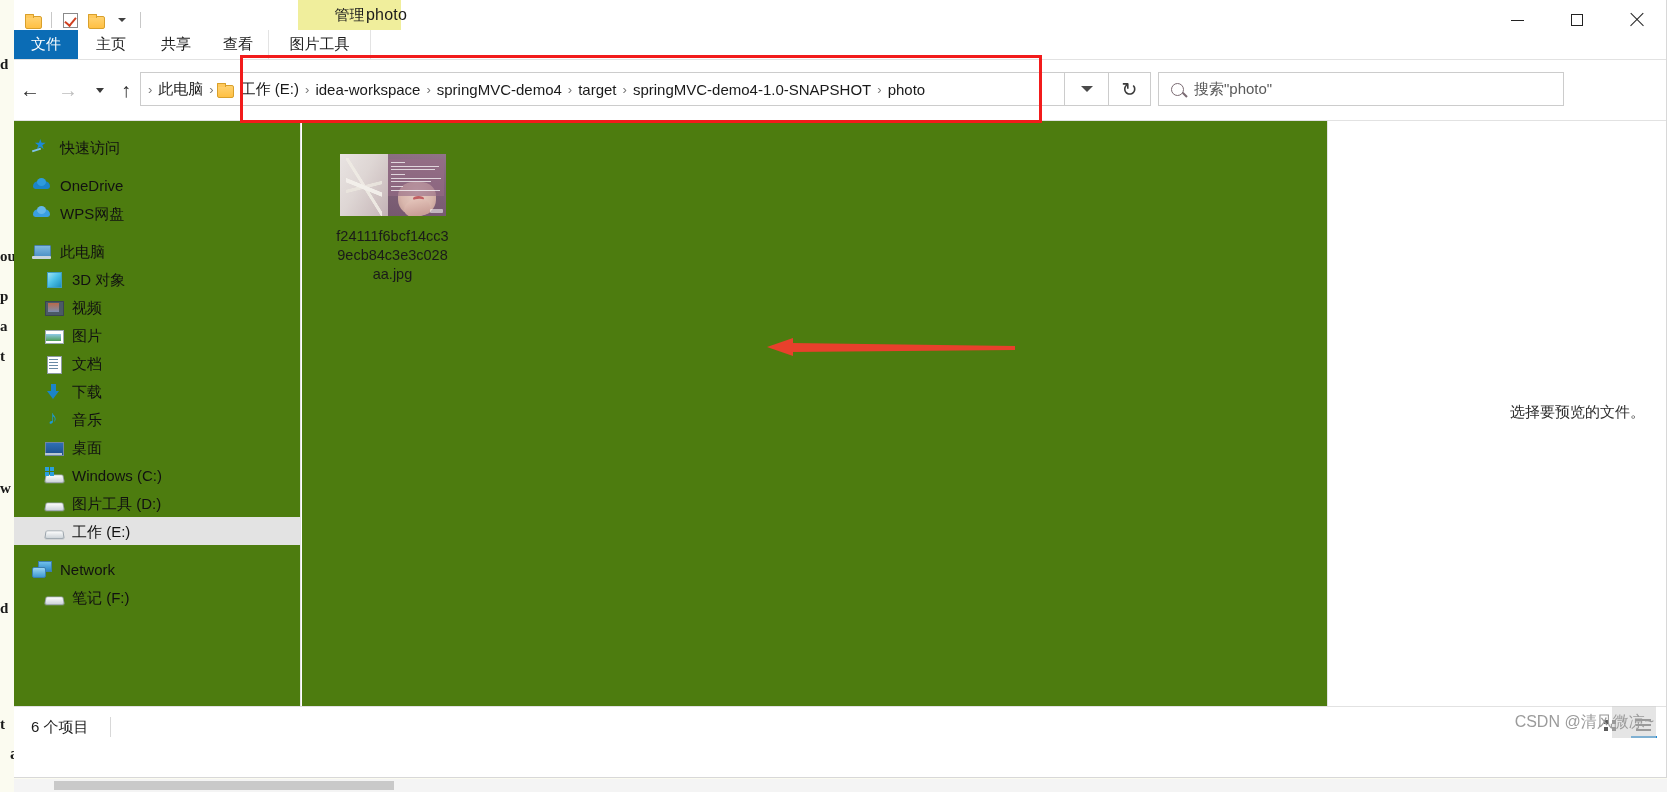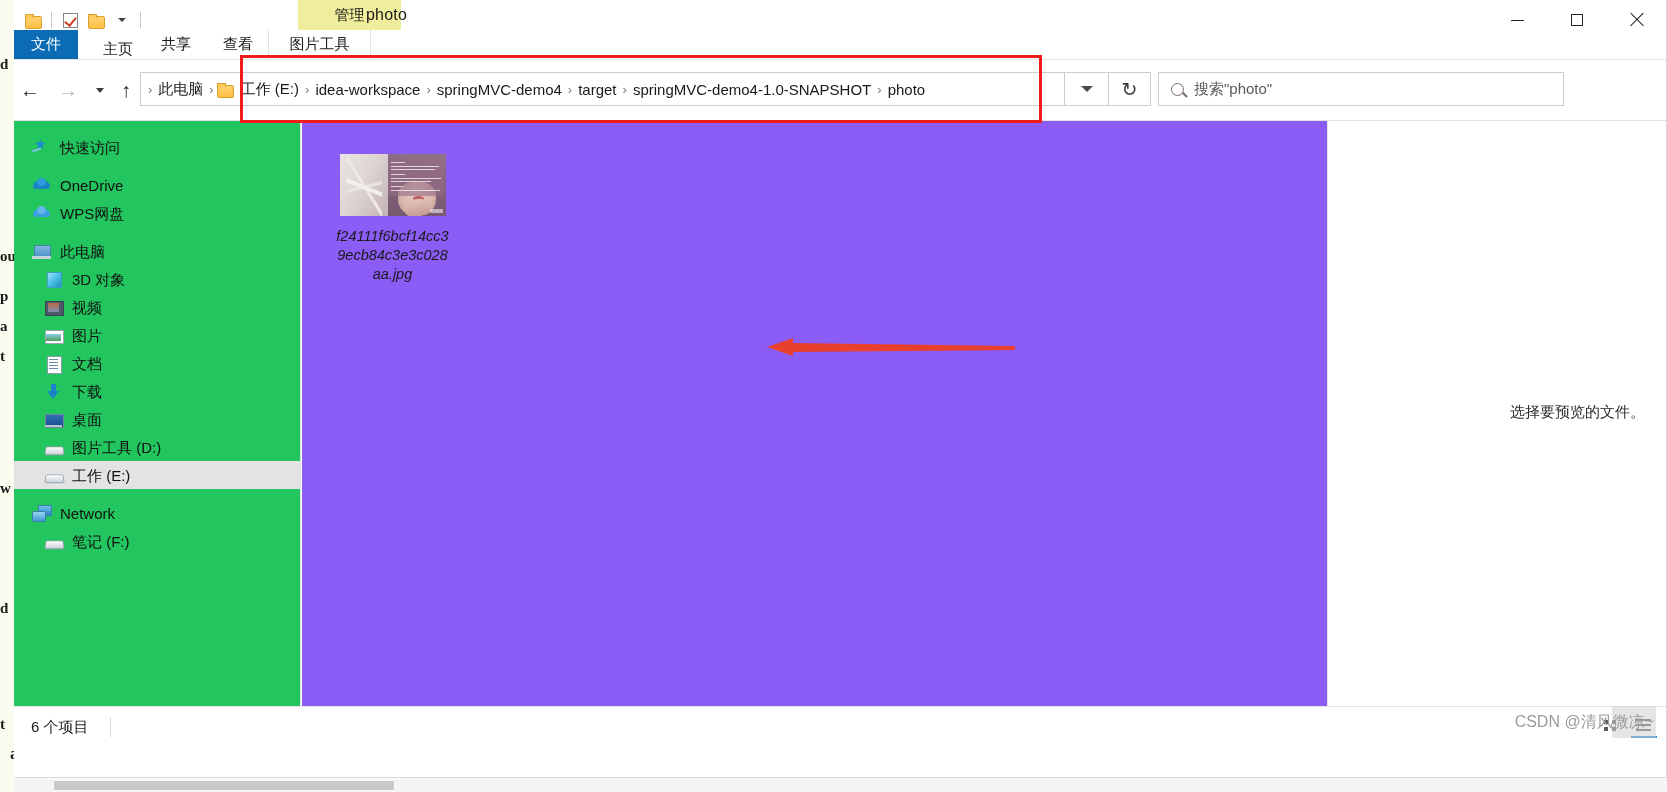--- a/index.html
+++ b/index.html
@@ -80,21 +80,21 @@
 
   
   .ribbonbar {
     position:absolute; left:0; top:30px; width:1653px; height:29px; background:#fff;
   }
   .tab {
     position:absolute; top:0; height:29px; display:flex; align-items:center; justify-content:center;
     font-size:15px; color:#1c1c1c; cursor:default;
   }
   .tab-file { left:0; width:64px; background:#0b6cb5; color:#fff; }
-  .tab-home { left:76px; width:56px;align-items:flex-end; }
+  .tab-home { left:69px; width:56px; }
   .tab-share{ left:134px; width:56px; }
   .tab-view { left:196px; width:56px; }
   .tab-pic  { left:254px; width:103px; border-left:1px solid #e3e3e3; border-right:1px solid #e3e3e3; background:#fff;}
 
   .ribbon-right { position:absolute; right:8px; top:30px; height:29px; display:flex; align-items:center; gap:14px; }
   .chev { width:0;height:0;border-left:5px solid transparent;border-right:5px solid transparent;border-top:5px solid #5a5a5a; }
   .help-ico {
     width:17px; height:17px; border-radius:50%; border:1.3px solid #1b76c7; color:#1b76c7;
     font-size:12px; display:flex; align-items:center; justify-content:center; font-weight:bold;
   }
@@ -157,21 +157,21 @@
   
   .red-rect {
     position:absolute; left:240px; top:55px; width:802px; height:68px;
     border:3px solid #f21b1b; pointer-events:none;
   }
 
   
   .body { position:absolute; left:0; top:121px; width:1653px; height:585px; background:#fff; }
 
   .sidebar {
-    position:absolute; left:0; top:0; width:287px; height:585px; background:#22c55e;
+    position:absolute; left:0; top:0; width:287px; height:585px; background:#4d7c0f;
     border-right:1px solid #e4e4e4; padding-top:12px; overflow:hidden;
   }
   .nav-item {
     height:28px; display:flex; align-items:center; font-size:15px; color:#111;
     padding-left:18px; gap:9px; white-space:nowrap;
   }
   .nav-item.indent { padding-left:30px; }
   .nav-item.sel { background:#e3e3e3; }
   .ni-ico { width:19px; height:19px; flex:none; position:relative; }
   .ni-label { line-height:1; }
@@ -268,21 +268,21 @@
     content:''; position:absolute; left:6px; top:1px; width:12px; height:9px;
     background:linear-gradient(#6fc0ea,#2d86c4); border:1px solid #3c7fae;
   }
   .ico-network:after {
     content:''; position:absolute; left:0px; top:7px; width:12px; height:9px;
     background:linear-gradient(#9ad6f3,#3e9ad3); border:1px solid #3c7fae; border-radius:2px;
   }
 
   
   .content {
-    position:absolute; left:288px; top:0; width:1025px; height:585px; background:#8b5cf6; overflow:hidden;font-style:italic;
+    position:absolute; left:288px; top:0; width:1025px; height:585px; background:#4d7c0f; overflow:hidden;
   }
   .file-tile {
     position:absolute; left:28px; top:32px; width:125px; display:flex; flex-direction:column; align-items:center;
   }
   .thumb-wrap {
     width:108px; height:64px; display:flex; align-items:center; justify-content:center; margin-bottom:10px;
   }
   .thumb {
     width:106px; height:62px; position:relative; overflow:hidden;
     background: linear-gradient(120deg,#e9e4e2 0%, #ded6d4 26%, #cdbfc0 48%, #b9a3ad 70%, #9d8496 100%);
@@ -539,22 +539,30 @@
         </div>
         <div class="nav-item indent">
           <span class="ni-ico ico-doc"></span>
           <span class="ni-label">文档</span>
         </div>
         <div class="nav-item indent">
           <span class="ni-ico ico-down"></span>
           <span class="ni-label">下载</span>
         </div>
         <div class="nav-item indent">
+          <span class="ni-ico ico-music"></span>
+          <span class="ni-label">音乐</span>
+        </div>
+        <div class="nav-item indent">
           <span class="ni-ico ico-desktop"></span>
           <span class="ni-label">桌面</span>
+        </div>
+        <div class="nav-item indent">
+          <span class="ni-ico ico-drive ico-drive-win"></span>
+          <span class="ni-label">Windows (C:)</span>
         </div>
         <div class="nav-item indent">
           <span class="ni-ico ico-drive"></span>
           <span class="ni-label">图片工具 (D:)</span>
         </div>
         <div class="nav-item indent sel">
           <span class="ni-ico ico-drive"></span>
           <span class="ni-label">工作 (E:)</span>
         </div>
         <div class="nav-item" style="margin-top:10px;">

